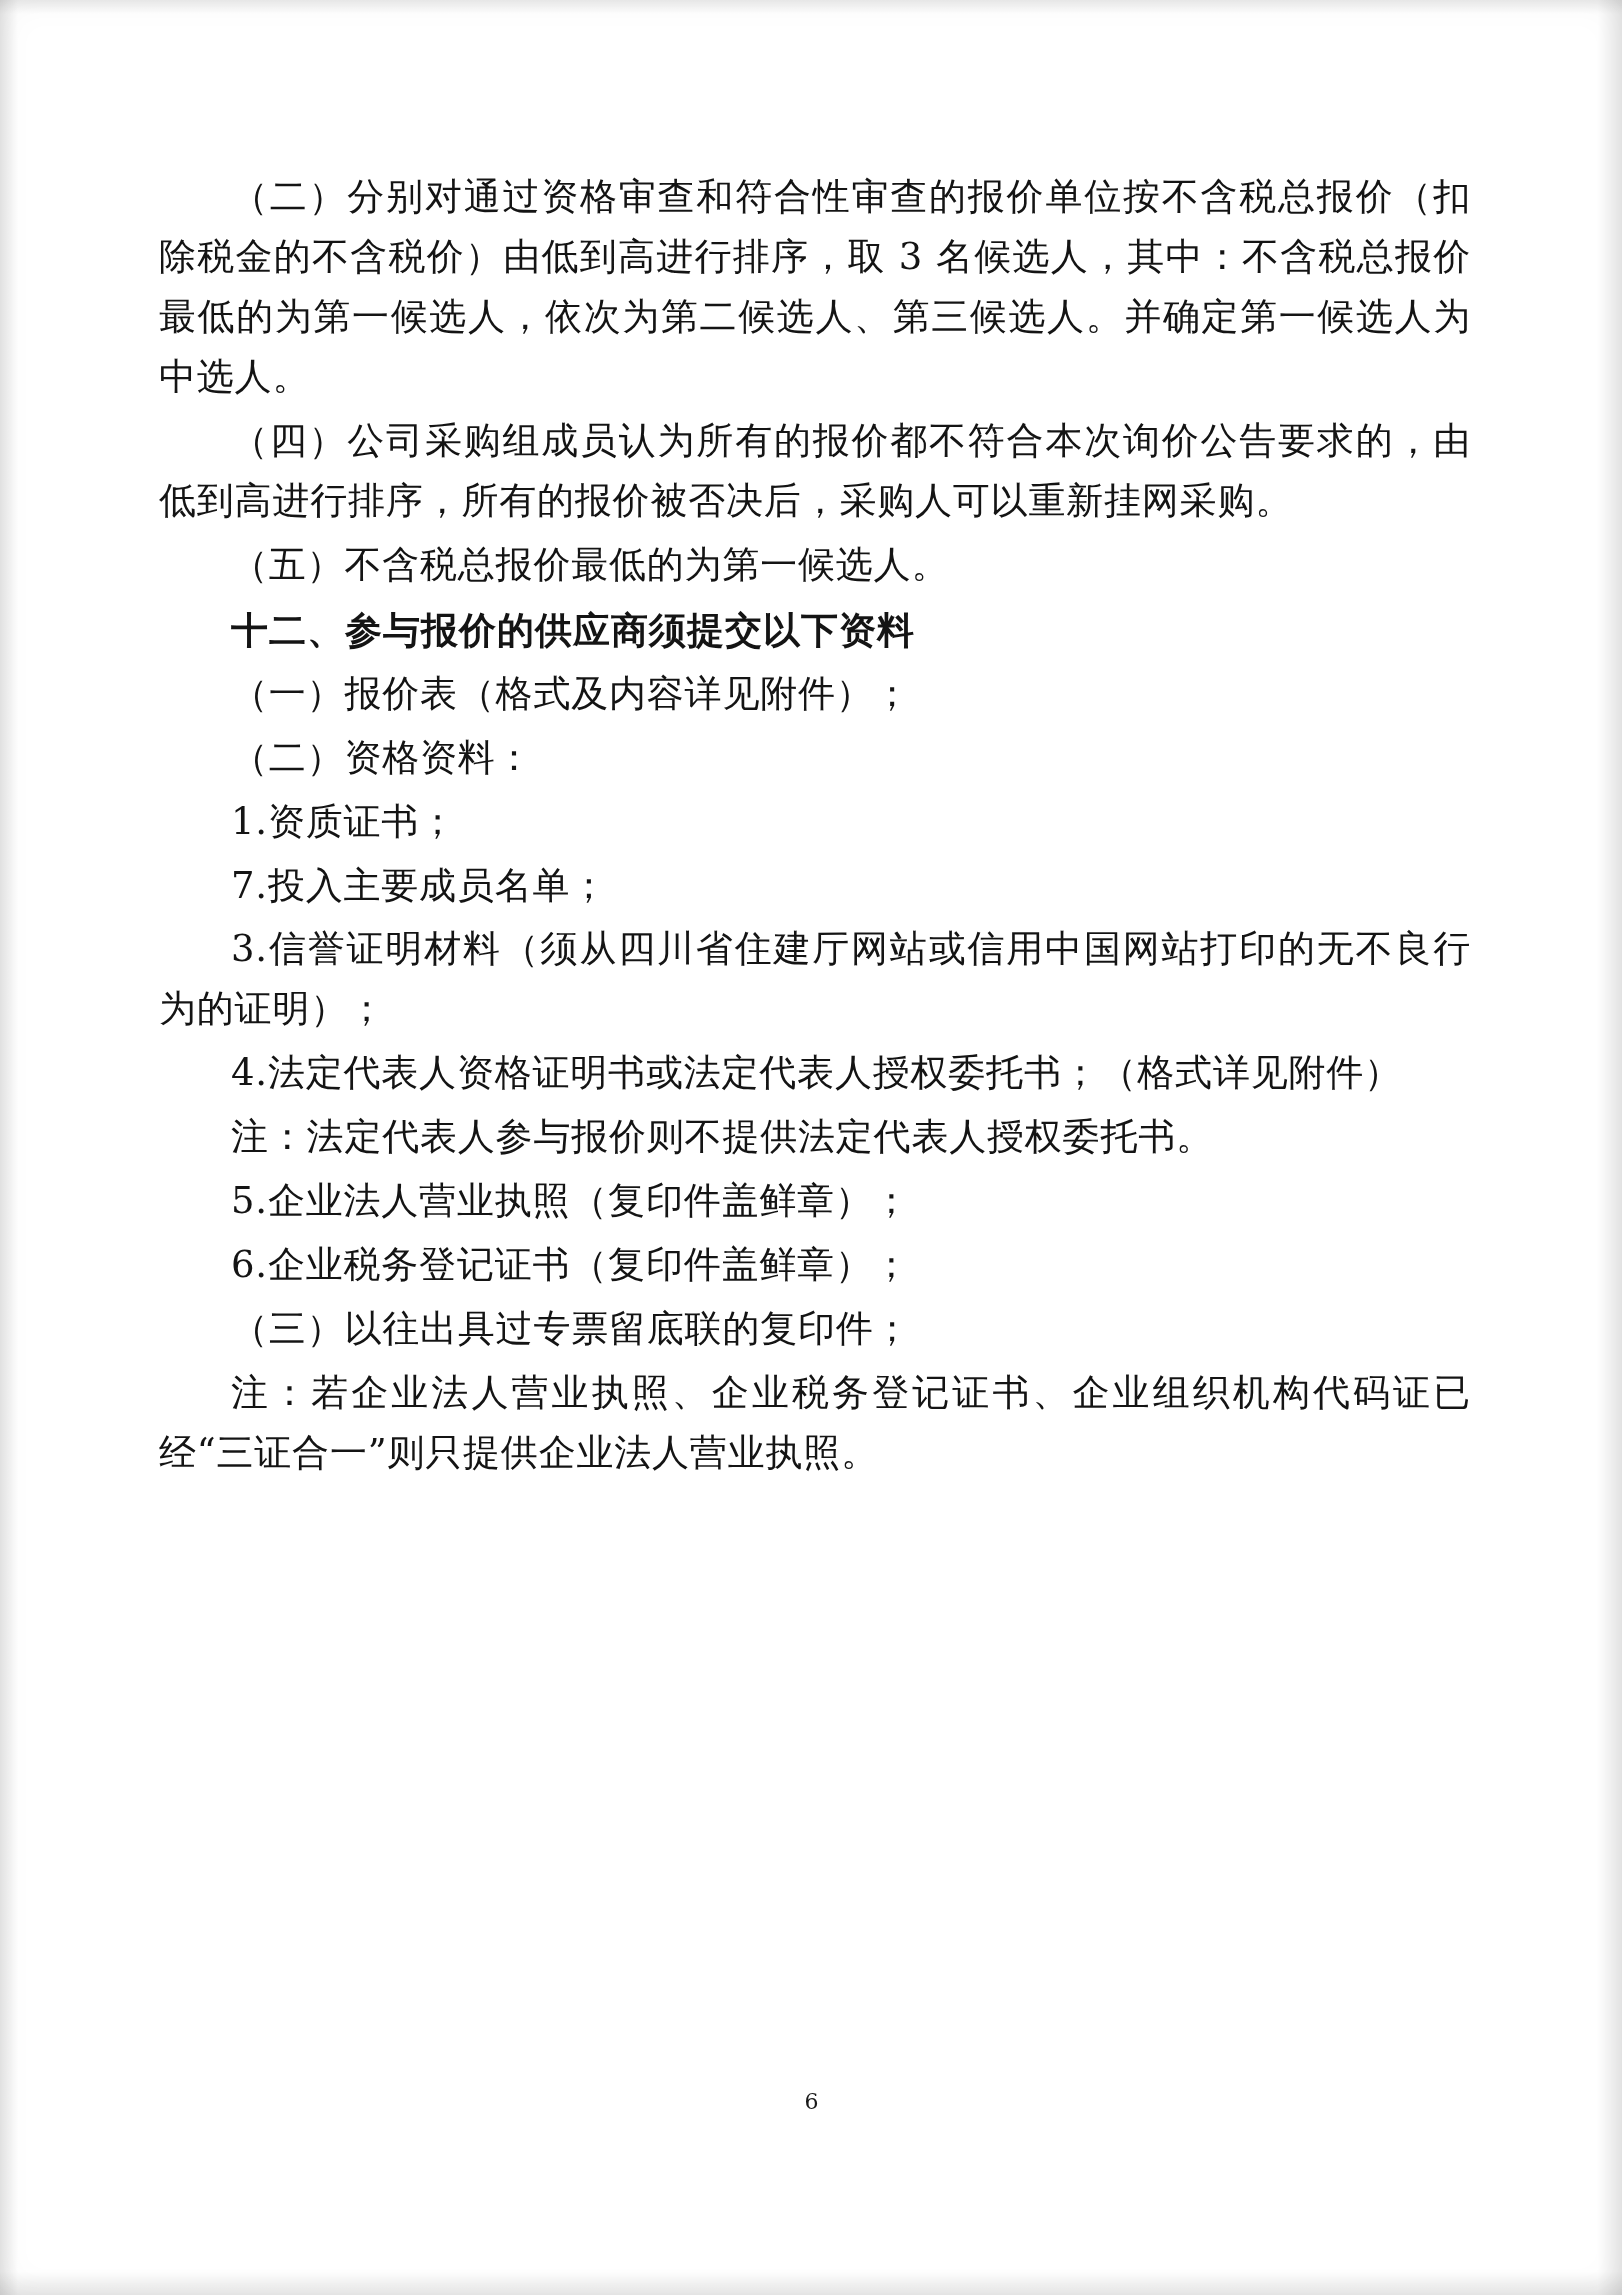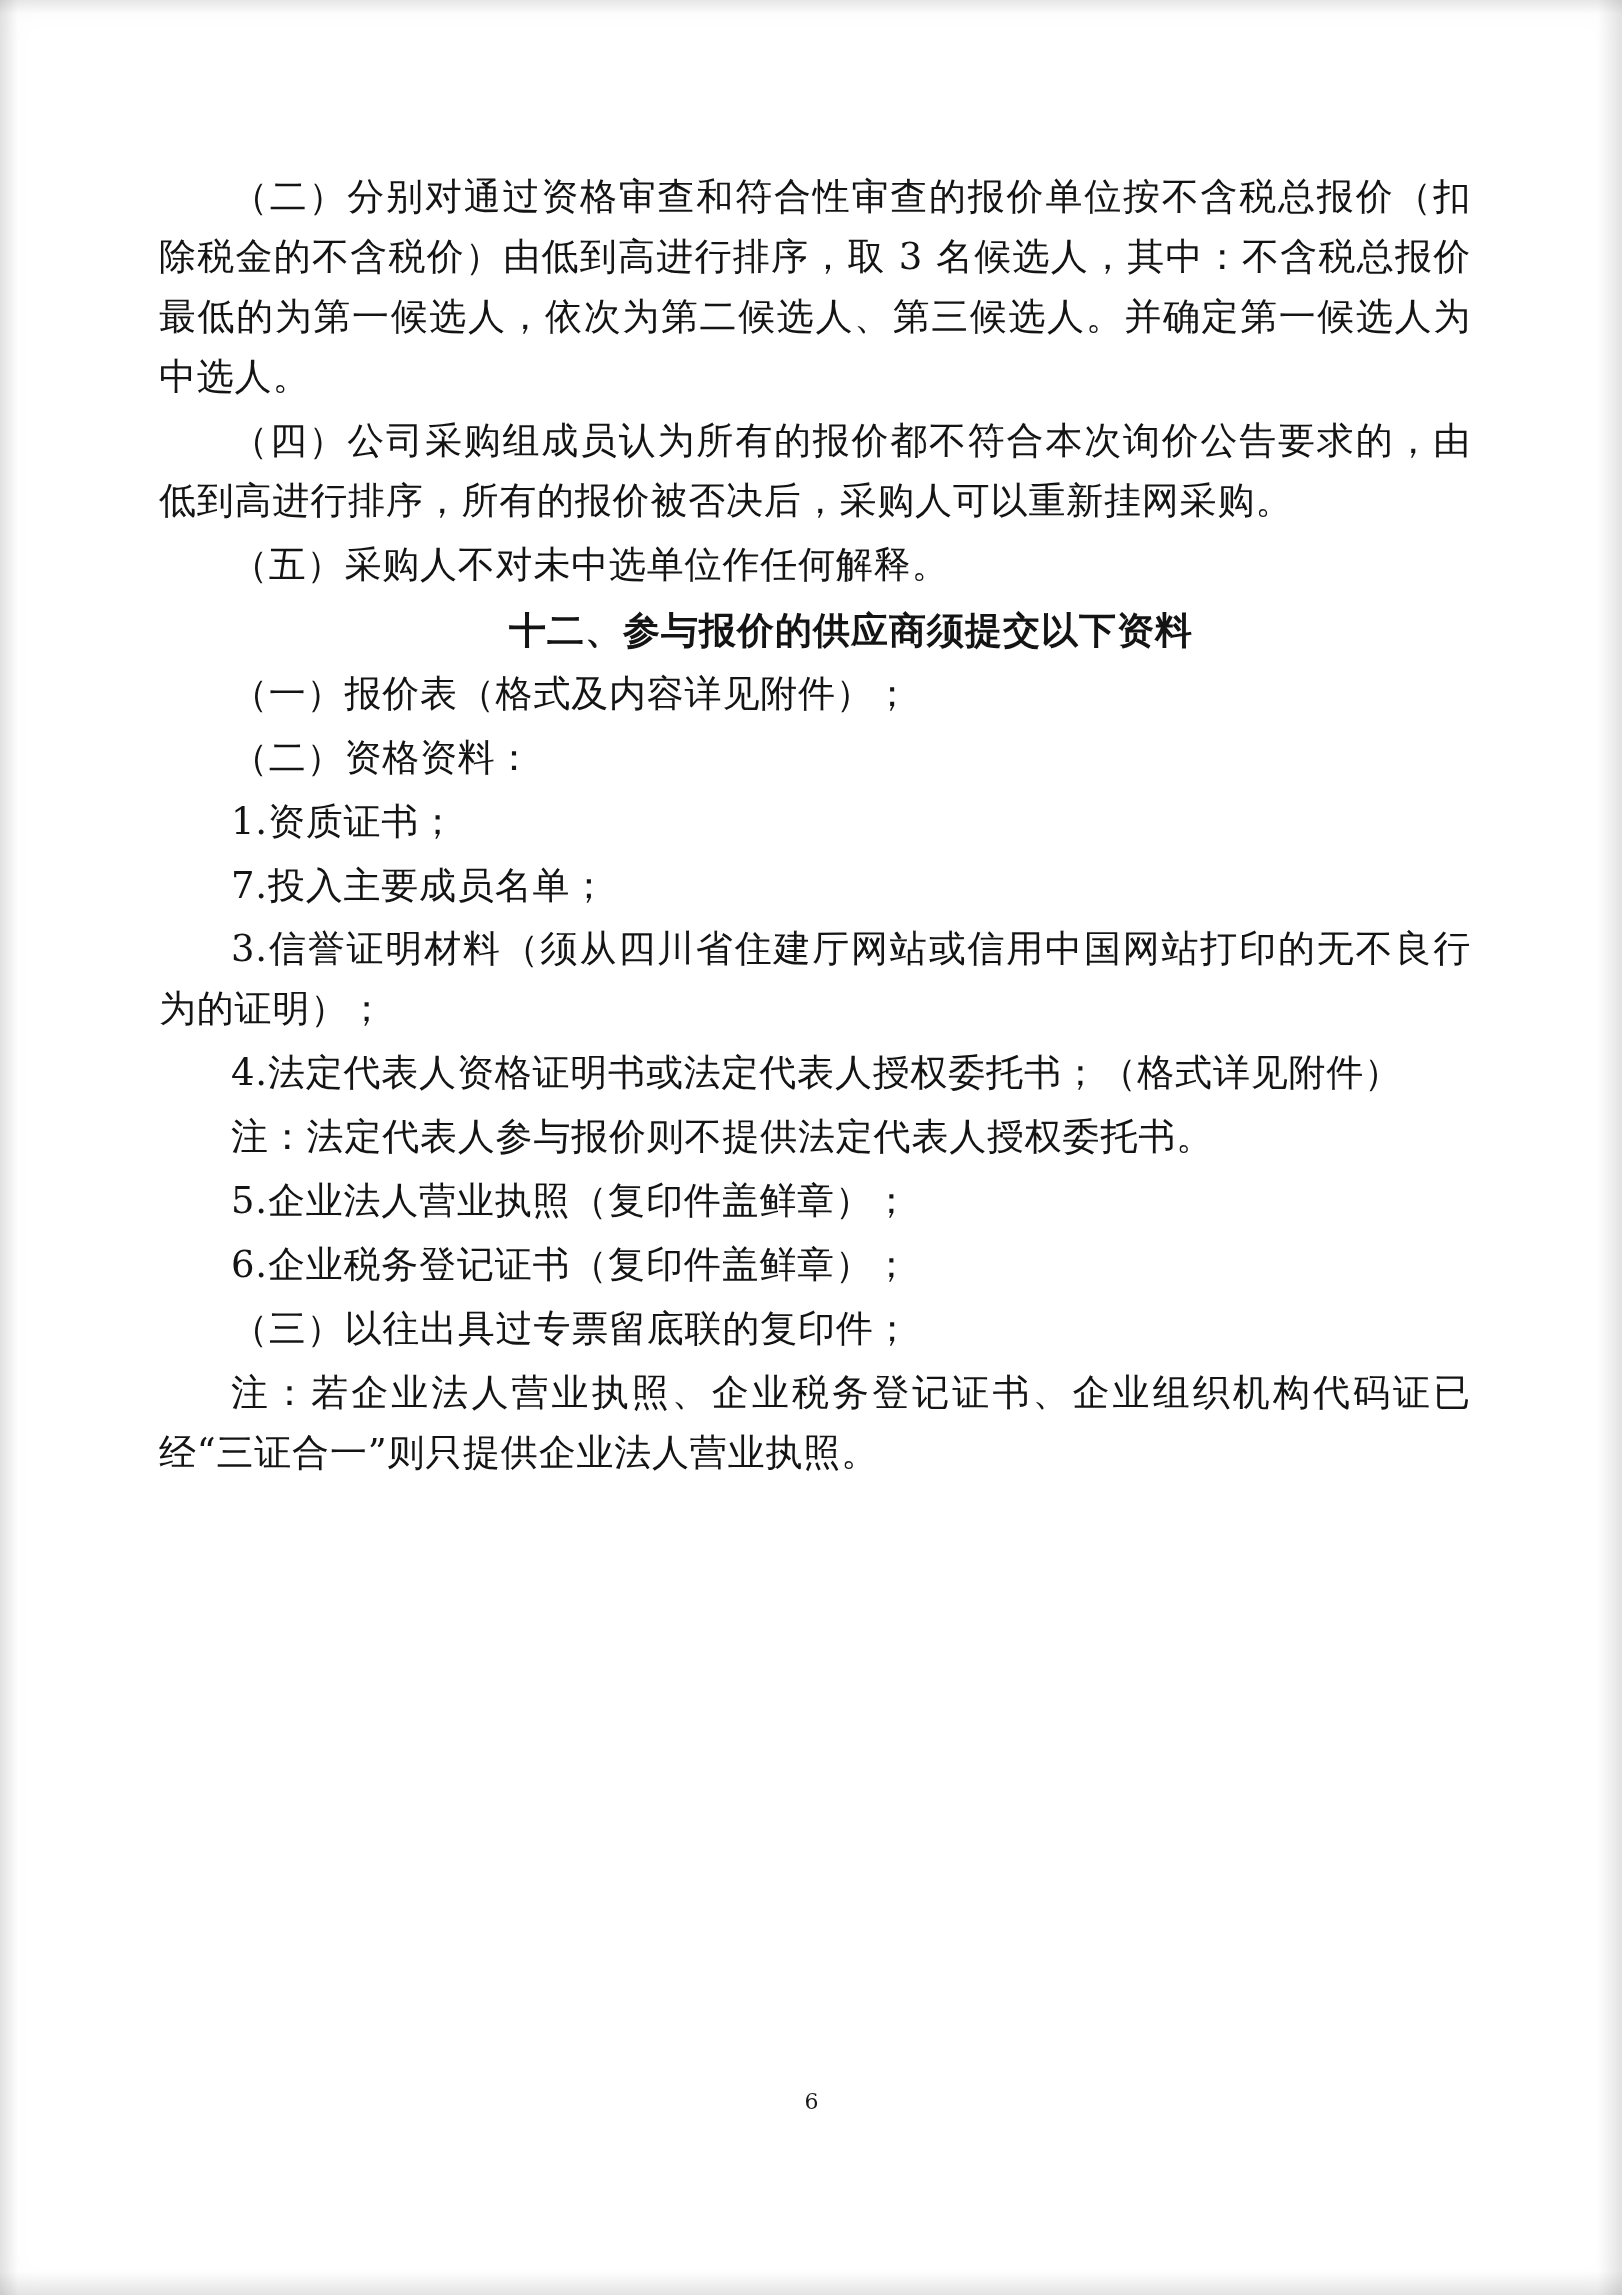--- a/index.html
+++ b/index.html
@@ -69,21 +69,20 @@
   .indent {
     text-indent: 72px;
   }
   .heading {
     font-size: 37px;
     line-height: 60px;
     letter-spacing: 1px;
     font-weight: 700;
     margin: 5.2px 0 3.9px 0;
     text-indent: 72px;
-    text-align: center;
   }
   .pagenum {
     position: absolute;
     left: 0;
     top: 2089px;
     width: 1623px;
     text-align: center;
     font-family: "DejaVu Serif", "Liberation Serif", serif;
     font-size: 22px;
     color: #1a1a1a;
@@ -94,21 +93,21 @@
 
 <div class="page">
   <div class="scan-edge-left"></div>
   <div class="scan-edge-top"></div>
   <div class="scan-edge-right"></div>
   <div class="scan-edge-bottom"></div>
 
   <div class="content">
     <p class="para indent">（二）分别对通过资格审查和符合性审查的报价单位按不含税总报价（扣除税金的不含税价）由低到高进行排序，取 3 名候选人，其中：不含税总报价最低的为第一候选人，依次为第二候选人、第三候选人。并确定第一候选人为中选人。</p>
     <p class="para indent">（四）公司采购组成员认为所有的报价都不符合本次询价公告要求的，由低到高进行排序，所有的报价被否决后，采购人可以重新挂网采购。</p>
-    <p class="para indent">（五）采购人不对未中选单位作任何解释。</p>
+    <p class="para indent">（五）不含税总报价最低的为第一候选人。</p>
     <p class="heading">十二、参与报价的供应商须提交以下资料</p>
     <p class="para indent">（一）报价表（格式及内容详见附件）；</p>
     <p class="para indent">（二）资格资料：</p>
     <p class="para indent">1.资质证书；</p>
     <p class="para indent">7.投入主要成员名单；</p>
     <p class="para indent">3.信誉证明材料（须从四川省住建厅网站或信用中国网站打印的无不良行为的证明）；</p>
     <p class="para indent">4.法定代表人资格证明书或法定代表人授权委托书；（格式详见附件）</p>
     <p class="para indent">注：法定代表人参与报价则不提供法定代表人授权委托书。</p>
     <p class="para indent">5.企业法人营业执照（复印件盖鲜章）；</p>
     <p class="para indent">6.企业税务登记证书（复印件盖鲜章）；</p>

